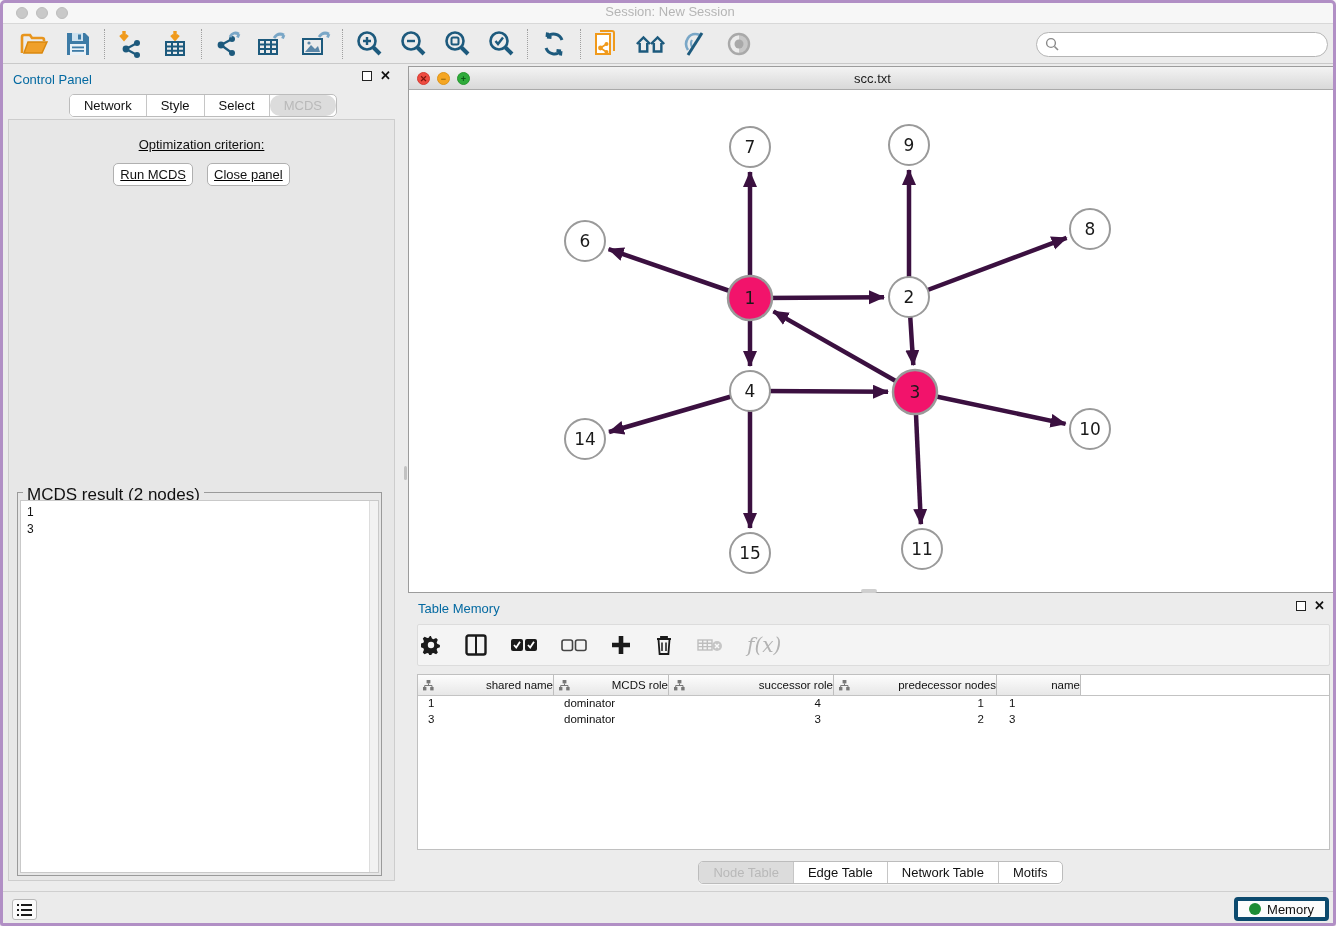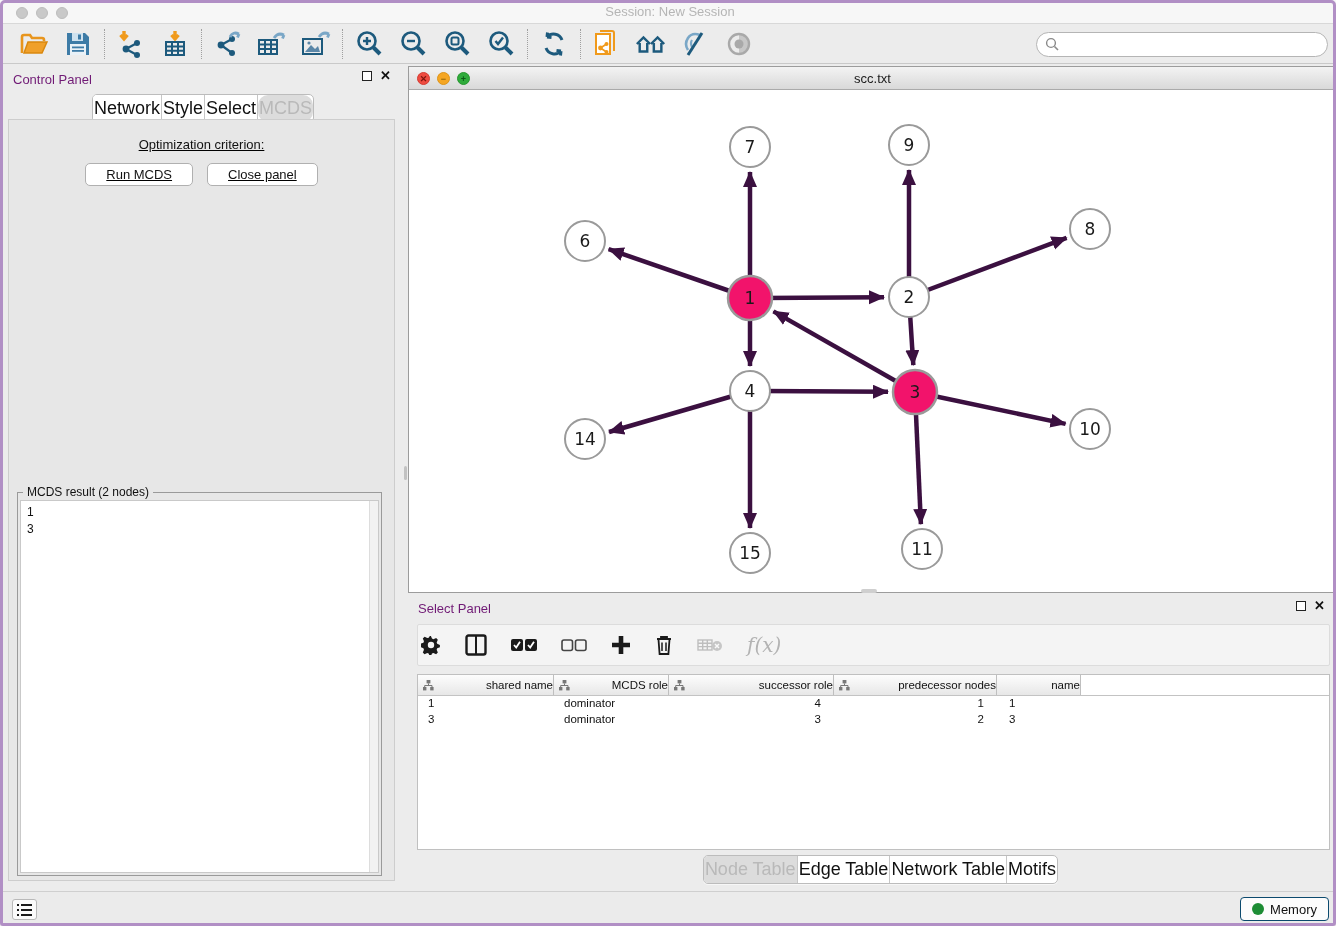--- a/index.html
+++ b/index.html
@@ -16,39 +16,39 @@
   .toolbar { position:absolute; left:0; top:25px; width:1340px; height:39px; background:#ececec; border-bottom:1px solid #c9c9c9; display:flex; align-items:center; padding-left:8px; }
   .tb-group { display:flex; align-items:center; gap:12px; padding:0 10px; }
   .tb-sep { width:1px; height:30px; border-left:1px dotted #9f9f9f; }
   .tb-icon { width:32px; height:32px; display:flex; align-items:center; justify-content:center; }
   .search-wrap { position:absolute; right:12px; top:7px; }
   .search-box { width:292px; height:25px; border:1px solid #b5b5b5; border-radius:13px; background:#fff; padding:0 10px 0 28px; font-size:13px; outline:none; }
   .search-glyph { position:absolute; left:9px; top:5px; }
 
   
   .control-panel { position:absolute; left:3px; top:64px; width:400px; height:826px; }
-  .panel-title { position:absolute; left:10px; top:8px; font-size:13px; color:#701a75; }
+  .panel-title { position:absolute; left:10px; top:8px; font-size:13px; color:#0369a1; }
   .panel-btns { position:absolute; right:12px; top:7px; display:flex; gap:8px; align-items:center; }
   .float-ic { width:10px; height:10px; border:1.5px solid #222; background:#fff; }
   .close-ic { font-size:13px; font-weight:bold; color:#111; line-height:10px; }
   .cp-tabs { position:absolute; left:0; right:0; top:30px; text-align:center; }
   .seg { display:inline-flex; border:1px solid #bcbcbc; border-radius:5px; overflow:hidden; background:#fff; box-shadow:0 1px 0 rgba(255,255,255,.6); }
-  .seg .tab { padding:3px 1px; font-size:18px; color:#111; background:#fff; border-right:1px solid #c6c6c6; cursor:default; }
+  .seg .tab { padding:3px 14px; font-size:13px; color:#111; background:#fff; border-right:1px solid #c6c6c6; cursor:default; }
   .seg .tab:last-child { border-right:none;border-radius:10px; }
   .seg .tab.active { background:#dcdcdc; color:#b9b9b9; }
   .cp-body { position:absolute; left:5px; right:8px; top:55px; bottom:9px; background:#e7e7e7; border:1px solid #cdcdcd;text-decoration:underline; }
   .crit-label { text-align:center; margin-top:17px; font-size:13px; color:#111; }
   .dropdown { position:relative; margin:7px auto 0 auto; width:312px; height:23px; background:#fff; border:1px solid #ababab; border-radius:4px; font-size:13px; color:#111; line-height:21px; padding-left:10px; }
   .dd-arrows { position:absolute; right:7px; top:3px; display:flex; flex-direction:column; gap:2px; }
   .dd-arrows .up { width:0; height:0; border-left:4px solid transparent; border-right:4px solid transparent; border-bottom:5px solid #444; }
   .dd-arrows .dn { width:0; height:0; border-left:4px solid transparent; border-right:4px solid transparent; border-top:5px solid #444; }
   .btn-row { margin-top:11px; text-align:center; display:flex; justify-content:center; gap:14px; }
-  .mac-btn { display:inline-block; background:#fff; border:1px solid #b0b0b0; border-radius:5px; font-size:13px; color:#111; padding:3px 20px; }
+  .mac-btn { display:inline-block; background:#fff; border:1px solid #b0b0b0; border-radius:5px; font-size:13px; color:#111; padding:3px 6px; }
   .groupbox { position:absolute; left:8px; right:12px; top:372px; bottom:4px; border:1px solid #9a9a9a; }
-  .groupbox-label { position:absolute; top:-8px; left:5px; background:#e7e7e7; padding:0 4px; font-size:12px; color:#111; }
+  .groupbox-label { position:absolute; top:-8px; left:5px; background:#e7e7e7; padding:0 4px; font-size:17px; color:#111; }
   .groupbox-inner { position:absolute; left:2px; right:2px; top:7px; bottom:2px; background:#fff; border:1px solid #c9c9c9; }
   .result-lines { padding:3px 6px; font-size:12px; color:#111; line-height:17px; }
   .gb-scroll { position:absolute; right:0; top:0; bottom:0; width:9px; background:#f2f2f2; border-left:1px solid #ddd; }
 
   
   .v-splitter { position:absolute; left:403px; top:64px; width:5px; height:826px; background:#ececec; }
   .v-splitter .handle { position:absolute; top:402px; left:1px; width:3px; height:14px; background:#c2c2c2; border-radius:2px; }
 
   
   .net-window { position:absolute; left:408px; top:66px; width:929px; height:527px; border:1px solid #9c9c9c; background:#fff; }
@@ -74,21 +74,21 @@
   .th:last-child { border-right:none; background:#fff; }
   .tbl-row { display:flex; height:16px; font-size:11.5px; color:#111; }
   .td { padding:1px 0; }
   .w0{width:136px} .w1{width:115px} .w2{width:165px} .w3{width:163px} .w4{width:84px} .wrest{flex:1}
   .al{padding-left:10px} .ar{text-align:right; padding-right:13px}
   .tp-tabs { position:absolute; left:16px; right:0; bottom:6px; text-align:center; }
 
   
   .statusbar { position:absolute; left:0; right:0; bottom:0; height:35px; background:#ebebeb; border-top:1px solid #cfcfcf; }
   .list-btn { position:absolute; left:12px; top:7px; width:25px; height:21px; background:#fbfbfb; border:1px solid #b9b9b9; border-radius:3px; display:flex; align-items:center; justify-content:center; }
-  .memory-btn { position:absolute; right:7px; top:5px; height:24px; background:#fcfcfc; border:1px solid #0c4a6e; border-radius:4px; display:flex; align-items:center; gap:6px; padding:0 11px; font-size:13px; color:#111; }
+  .memory-btn { position:absolute; right:7px; top:5px; height:24px; background:#fcfcfc; border:4px solid #0c4a6e; border-radius:4px; display:flex; align-items:center; gap:6px; padding:0 11px; font-size:13px; color:#111; }
   .mem-dot { width:12px; height:12px; border-radius:50%; background:#1d8c34; }
 </style>
 </head>
 <body>
 
 <div id="app">
   <div id="frame"></div>
 
   <div class="titlebar">
     <span class="tl-dot" style="left:16px"></span>
@@ -360,21 +360,21 @@
         <g>
           <circle cx="513" cy="459" r="20" fill="#ffffff" stroke="#9a9a9a" stroke-width="2"></circle>
           <text x="513" y="465" text-anchor="middle" font-family="DejaVu Sans, sans-serif" font-size="17" fill="#1a1a1a">11</text>
         </g>
       </svg>
     <div class="bottom-handle"></div>
   </div>
 
   <div class="table-panel">
     <div class="tp-header">
-      <span class="panel-title" style="top:5px">Select Panel</span>
+      <span class="panel-title" style="top:5px">Table Memory</span>
       <span class="panel-btns" style="top:5px">
         <span class="float-ic"></span>
         <span class="close-ic">✕</span>
       </span>
     </div>
     <div class="tp-toolbar">
       <span class="tp-icon">
         <svg width="20" height="20" viewBox="0 0 20 20">
             <path fill="#1a1a1a" d="M10 0l1.2 3 1.6.6 3-1.3 1.9 1.9-1.3 3 .6 1.6 3 1.2v2.6l-3 1.2-.6 1.6 1.3 3-1.9 1.9-3-1.3-1.6.6-1.2 3H8.7l-1.2-3-1.6-.6-3 1.3-1.9-1.9 1.3-3-.6-1.6-3-1.2V8.7l3-1.2.6-1.6-1.3-3L3 1l3 1.3L7.6 2 8.8 0z" transform="scale(.9) translate(1,1)"></path>
             <circle cx="10" cy="10" r="3.2" fill="#f4f4f4"></circle>

